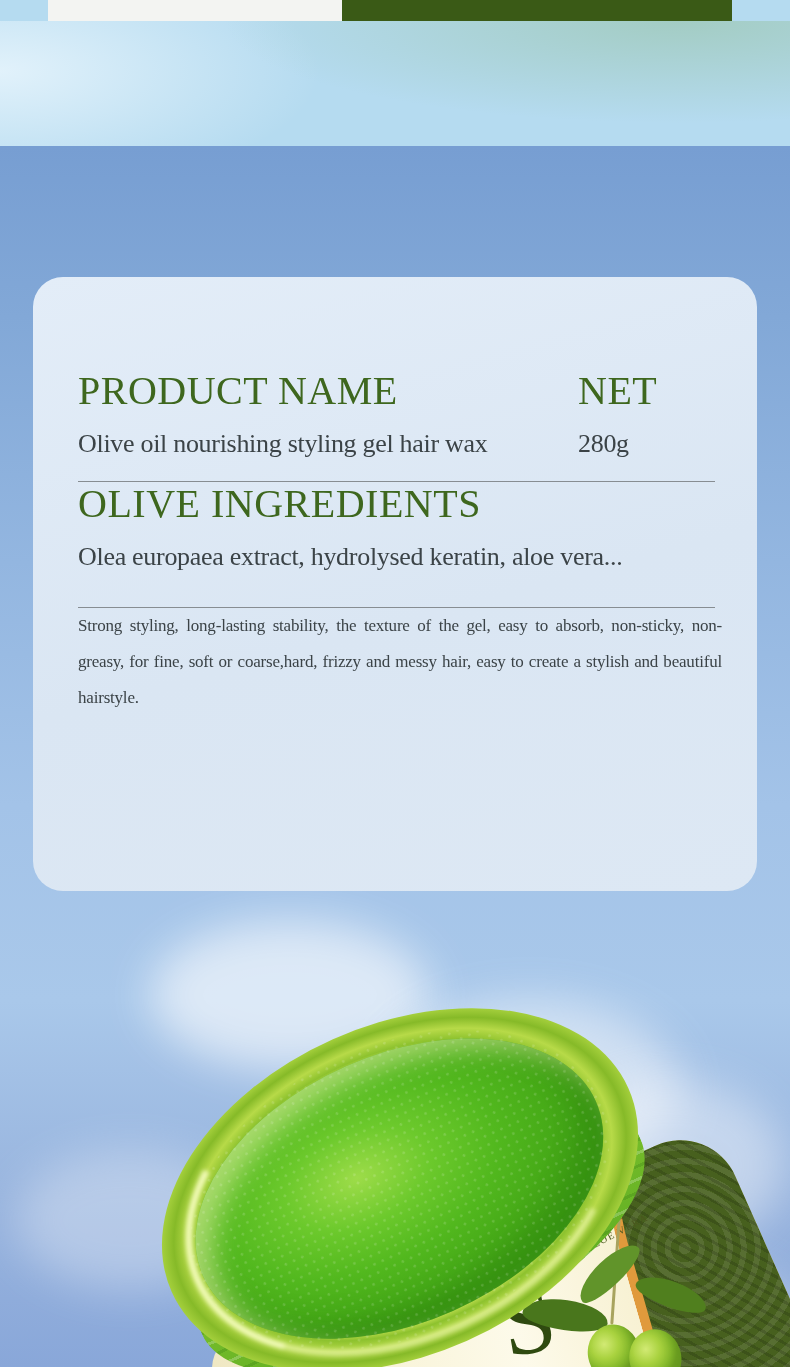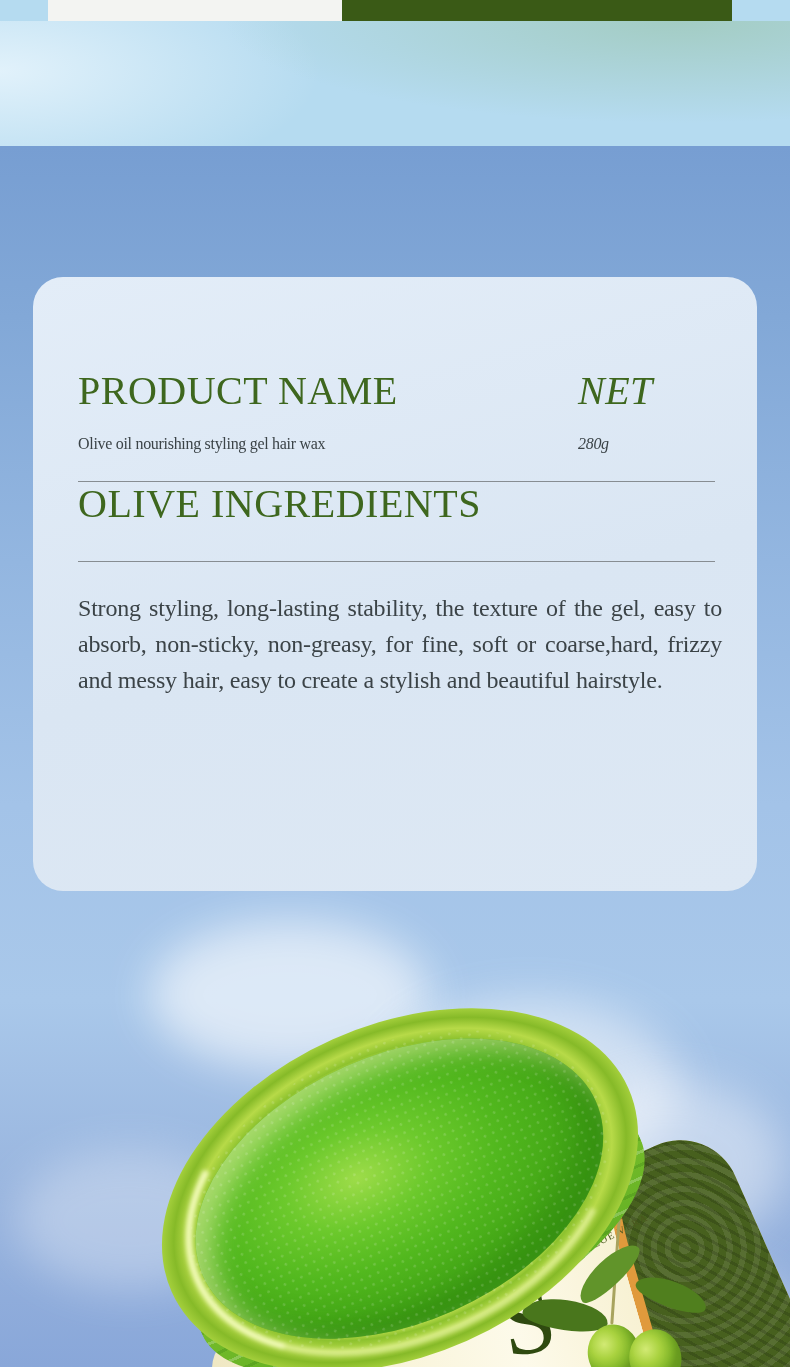--- a/index.html
+++ b/index.html
@@ -30,31 +30,31 @@
   .cloud.c4{left:15px;top:1150px;width:230px;height:140px;opacity:.4;}
   .cloud.c5{left:600px;top:1260px;width:210px;height:170px;opacity:.45;}
   
   .card{
     position:absolute;left:33px;top:277px;width:724px;height:614px;border-radius:30px;z-index:2;
     background:linear-gradient(165deg,#e3edf8 0%,#dae6f3 55%,#dde8f4 100%);
   }
   .card-inner{padding:92px 42px 0 45px;}
   .spec-row{display:flex;}
   .spec-col-left{width:500px;}
-  .spec-col-right{flex:1;font-style:italic;}
+  .spec-col-right{flex:1;}
   h2.heading{
     margin:0;font-weight:normal;font-size:40px;line-height:44px;
     color:#3e671e;letter-spacing:.5px;
   }
-  .value{margin-top:16px;font-size:16px;line-height:30px;color:#3b4347;letter-spacing:-.3px;}
+  .value{margin-top:16px;font-size:26px;line-height:30px;color:#3b4347;letter-spacing:-.3px;}
   .divider{height:1px;background:#878d92;margin-top:22px;}
   .divider.d2{margin-top:35px;}
   .sec-heading{margin-top:36px;}
   .benefits-text{
-    margin-top:28px;font-size:24px;line-height:36px;color:#3b4347;
+    margin-top:0;font-size:17px;line-height:36px;color:#3b4347;
     letter-spacing:-.2px;text-align:justify;width:644px;
   }
   
   .jar-mouth{
     position:absolute;left:150px;top:1025px;width:500px;height:330px;border-radius:50%;
     transform:rotate(-24deg);z-index:6;
     background:radial-gradient(50% 50% at 50% 50%,
       #54b41e 0%, #54b41e 56%, #79c22c 61%, #b8dc4a 65%, #d9ec66 69%,
       #a3cf38 73%, #cbe558 78%, #8dc22e 83%, #b7da48 89%, #86ba28 95%, #a4cf3c 100%);
   }
@@ -153,20 +153,21 @@
         </div>
         <div class="spec-col-right">
           <h2 class="heading">NET</h2>
           <div class="value">280g</div>
         </div>
       </div>
 
       <div class="divider"></div>
 
       <h2 class="heading sec-heading">OLIVE INGREDIENTS</h2>
+      <div class="value">Olea europaea extract, hydrolysed keratin, aloe vera...</div>
 
       <div class="divider d2"></div>
 
       <div class="benefits-text">Strong styling, long-lasting stability, the texture of the gel, easy to absorb, non-sticky, non-greasy, for fine, soft or coarse,hard, frizzy and messy hair, easy to create a stylish and beautiful hairstyle.</div>
 
     </div>
   </div>
 
   <div class="jar-label">
     <div class="pattern-band"></div>

